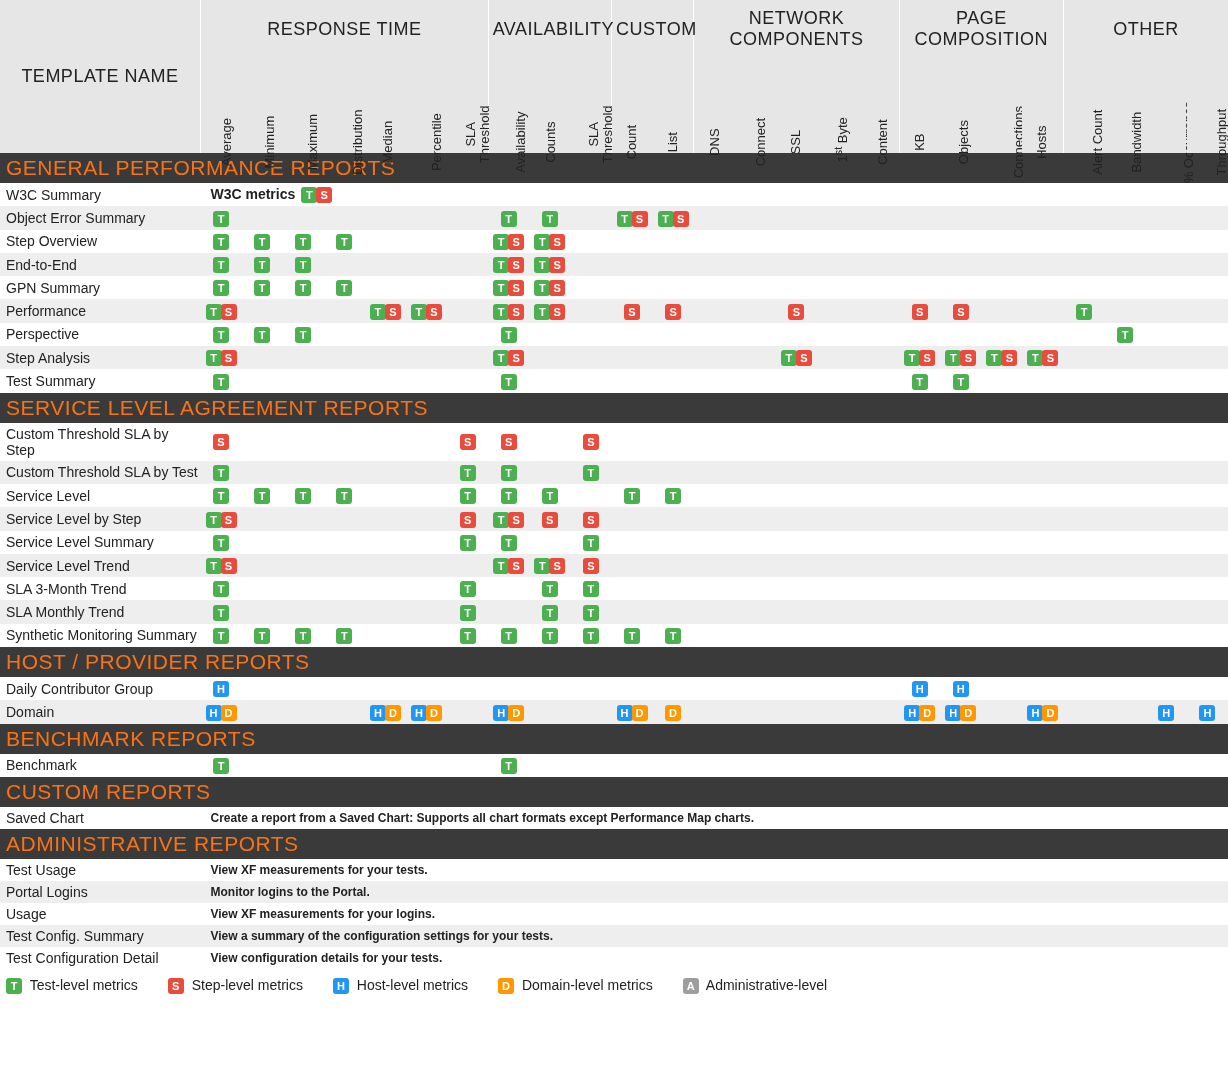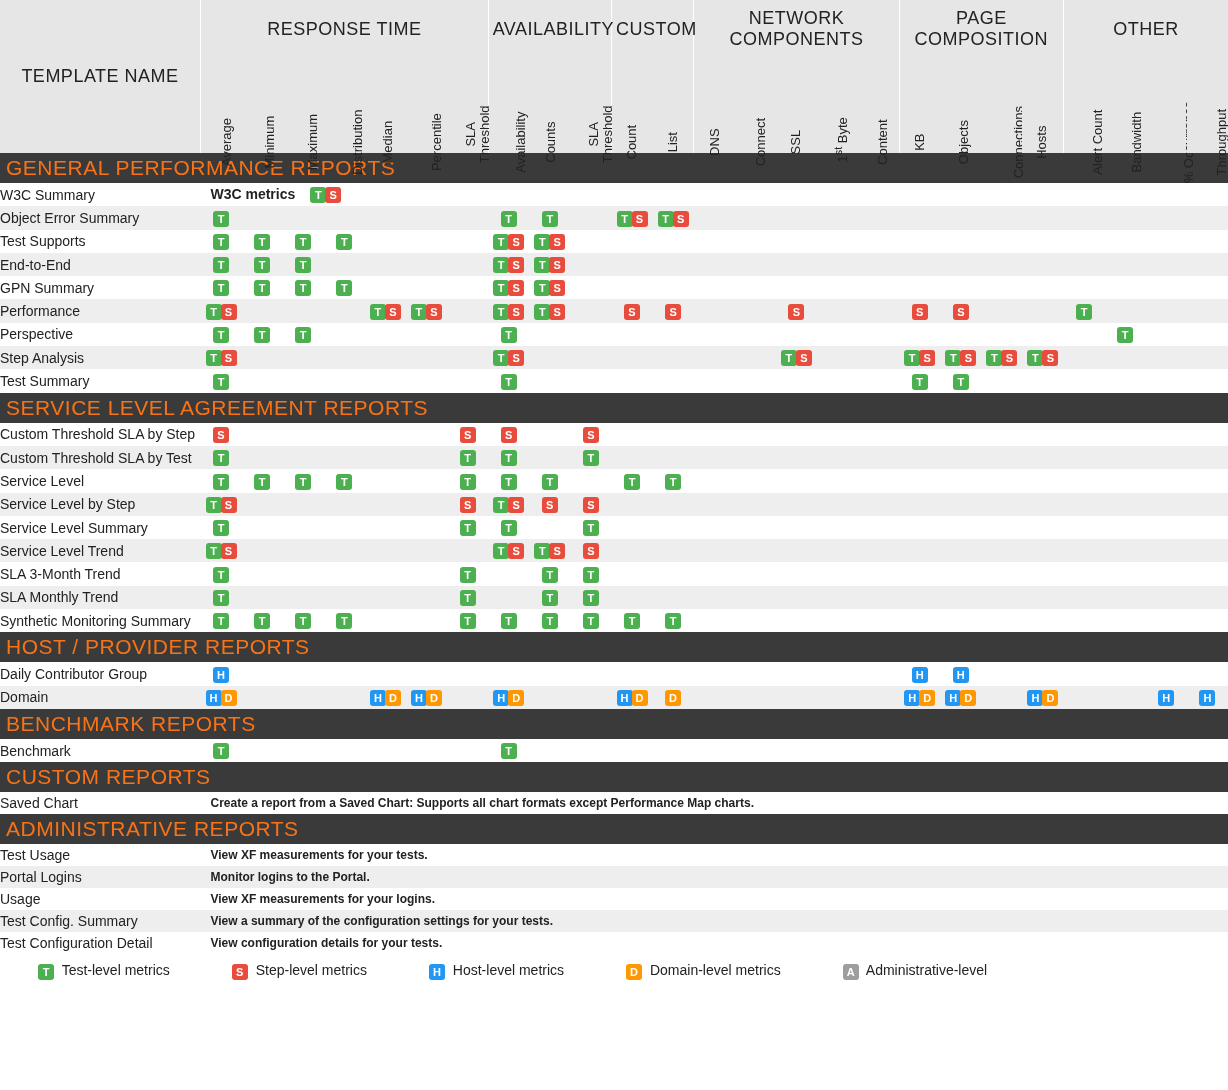--- a/index.html
+++ b/index.html
@@ -54,21 +54,21 @@
     vertical-align: middle;
   }
   tbody td {
     text-align: center;
     padding: 3px 2px;
     vertical-align: middle;
     white-space: nowrap;
   }
   tbody td.name-cell {
     text-align: left;
-    padding-left: 0;
+    padding-left: 6px;
     font-size: 14px;
     white-space: normal;
   }
   tbody tr.alt { background: #eee; }
   tbody tr.section td {
     background: #3a3a3a;
     color: #f97316;
     text-align: left;
     padding-left: 6px;
     font-size: 21px;
@@ -101,26 +101,25 @@
   .tag.H { background: #2196f3; }
   .tag.D { background: #ff9800; }
   .tag.A { background: #9e9e9e; }
   .legend {
     padding: 8px 6px;
     font-size: 14px;
   }
   .legend .item {
     display: inline-block;
     margin-right: 30px;
-    margin-left: 32px;
   }
   .legend .tag { margin-right: 4px; }
   .w3c-inline {
     font-weight: bold;
-    margin-right: 15px;
+    margin-right: 6px;
   }
   .vr { border-right: 1px solid #fff; }
 </style>
 </head>
 <body>
 
 <table>
   <colgroup>
     <col style="width:200px">
     <col span="25" style="width:41px">
@@ -194,21 +193,21 @@
         <td></td>
         <td></td>
         <td></td>
         <td></td>
         <td></td>
         <td></td>
         <td></td>
         <td></td>
       </tr>
       <tr>
-        <td class="name-cell">Test Supports</td>
+        <td class="name-cell">Step Overview</td>
         <td><span class="tag T">T</span></td>
         <td><span class="tag T">T</span></td>
         <td><span class="tag T">T</span></td>
         <td><span class="tag T">T</span></td>
         <td></td>
         <td></td>
         <td></td>
         <td><span class="tag T">T</span><span class="tag S">S</span></td>
         <td><span class="tag T">T</span><span class="tag S">S</span></td>
         <td></td>

